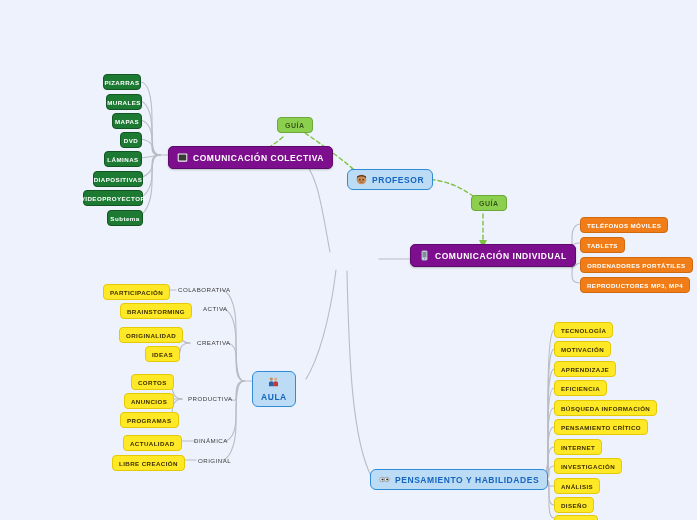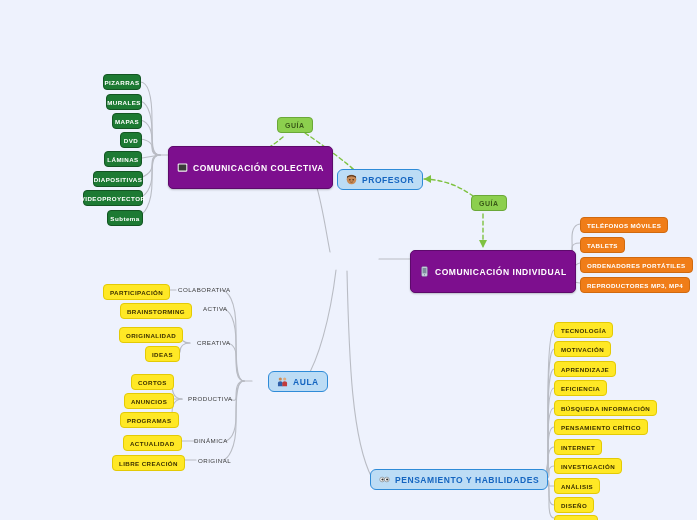--- a/index.html
+++ b/index.html
@@ -20,21 +20,21 @@
   .n-central{
     background:#c4142e;border:1px solid #8d0d20;border-radius:5px;
     color:#ffffff;font-weight:bold;font-size:13px;letter-spacing:.6px;
     padding:5px 9px;gap:5px;
     box-shadow:0 1px 2px rgba(0,0,0,.25);
   }
   
   .n-purple{
     background:#7d0f8e;border:1px solid #5d0a6b;border-radius:5px;
     color:#ffffff;font-weight:bold;font-size:8.5px;letter-spacing:.55px;
-    padding:15px 8px;gap:5px;
+    padding:5px 8px;gap:5px;
     box-shadow:0 1px 2px rgba(0,0,0,.22);
   }
   
   .n-blue{
     background:#bcdcf5;border:1.5px solid #2e8bd8;border-radius:6px;
     color:#1565c0;font-weight:bold;font-size:8.5px;letter-spacing:.55px;
     padding:4px 8px;gap:5px;
   }
   
   .n-green{
@@ -153,45 +153,45 @@
   <div class="node n-purple" style="left:168px;top:146px;">
     <span class="ico">
       <svg width="11" height="11" viewBox="0 0 16 16">
         <rect x="1" y="2" width="14" height="12" rx="1.5" fill="#f2f2f2"></rect>
         <rect x="2.5" y="3.5" width="11" height="9" rx="1" fill="#3a3a3a"></rect>
       </svg>
     </span>
     <span>COMUNICACIÓN COLECTIVA</span>
   </div>
 
-  <div class="node n-purple" style="left:410px;top:250px;">
+  <div class="node n-purple" style="left:410px;top:244px;">
     <span class="ico">
       <svg width="11" height="11" viewBox="0 0 16 16">
         <rect x="4" y="1" width="8" height="14" rx="1.4" fill="#cfd8e3" stroke="#8796a8" stroke-width=".8"></rect>
         <rect x="5.2" y="2.8" width="5.6" height="8" fill="#7e8d9e"></rect>
         <circle cx="8" cy="12.8" r="1" fill="#7e8d9e"></circle>
       </svg>
     </span>
     <span>COMUNICACIÓN INDIVIDUAL</span>
   </div>
 
-  <div class="node n-blue" style="left:337px;top:169px;">
+  <div class="node n-blue" style="left:347px;top:169px;">
     <span class="ico">
       <svg width="11" height="11" viewBox="0 0 16 16">
         <circle cx="8" cy="8" r="7" fill="#c98a55"></circle>
         <path d="M1.4 6.5 C3 2.2 13 2.2 14.6 6.5 L14.6 4 C13 1 3 1 1.4 4 Z" fill="#4a2c14"></path>
         <circle cx="5.6" cy="8.4" r="1" fill="#2b1a0c"></circle>
         <circle cx="10.4" cy="8.4" r="1" fill="#2b1a0c"></circle>
         <path d="M6 11.4 Q8 12.8 10 11.4" stroke="#6b3f1e" stroke-width=".9" fill="none"></path>
       </svg>
     </span>
     <span>PROFESOR</span>
   </div>
 
-  <div class="node n-blue" style="left:268px;top:371px;">
+  <div class="node n-blue" style="left:252px;top:371px;flex-direction:column;">
     <span class="ico">
       <svg width="11" height="11" viewBox="0 0 16 16">
         <circle cx="4.8" cy="4.4" r="2.3" fill="#c98a55"></circle>
         <path d="M1.4 15 V10.6 C1.4 8.8 2.8 7.8 4.8 7.8 C6.8 7.8 8.2 8.8 8.2 10.6 V15 Z" fill="#2f5fa8"></path>
         <circle cx="11.2" cy="4.4" r="2.3" fill="#e0aa7d"></circle>
         <path d="M7.8 15 V10.6 C7.8 8.8 9.2 7.8 11.2 7.8 C13.2 7.8 14.6 8.8 14.6 10.6 V15 Z" fill="#c23b3b"></path>
       </svg>
     </span>
     <span>AULA</span>
   </div>

